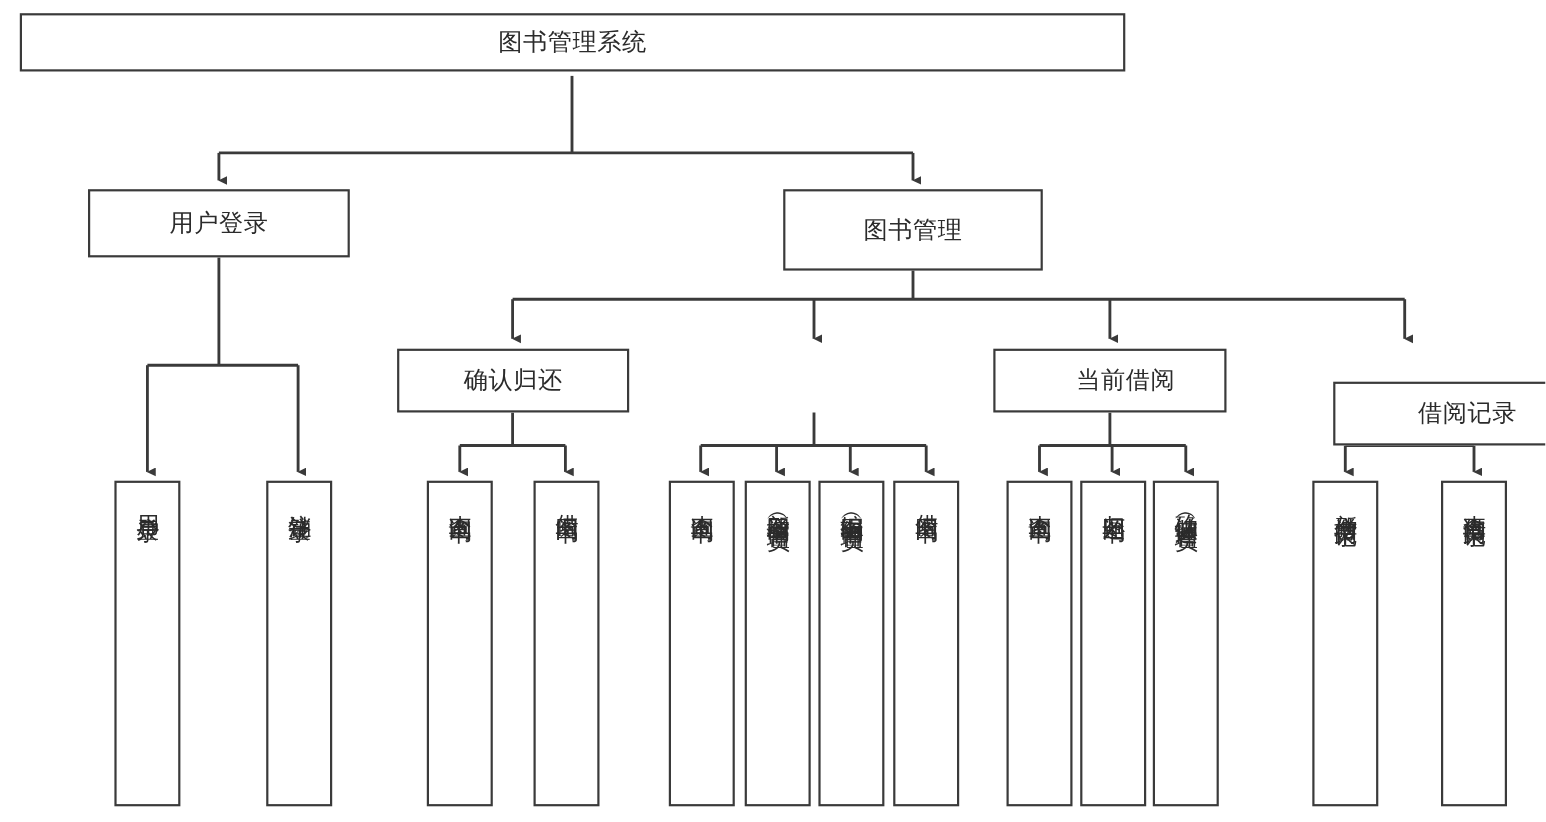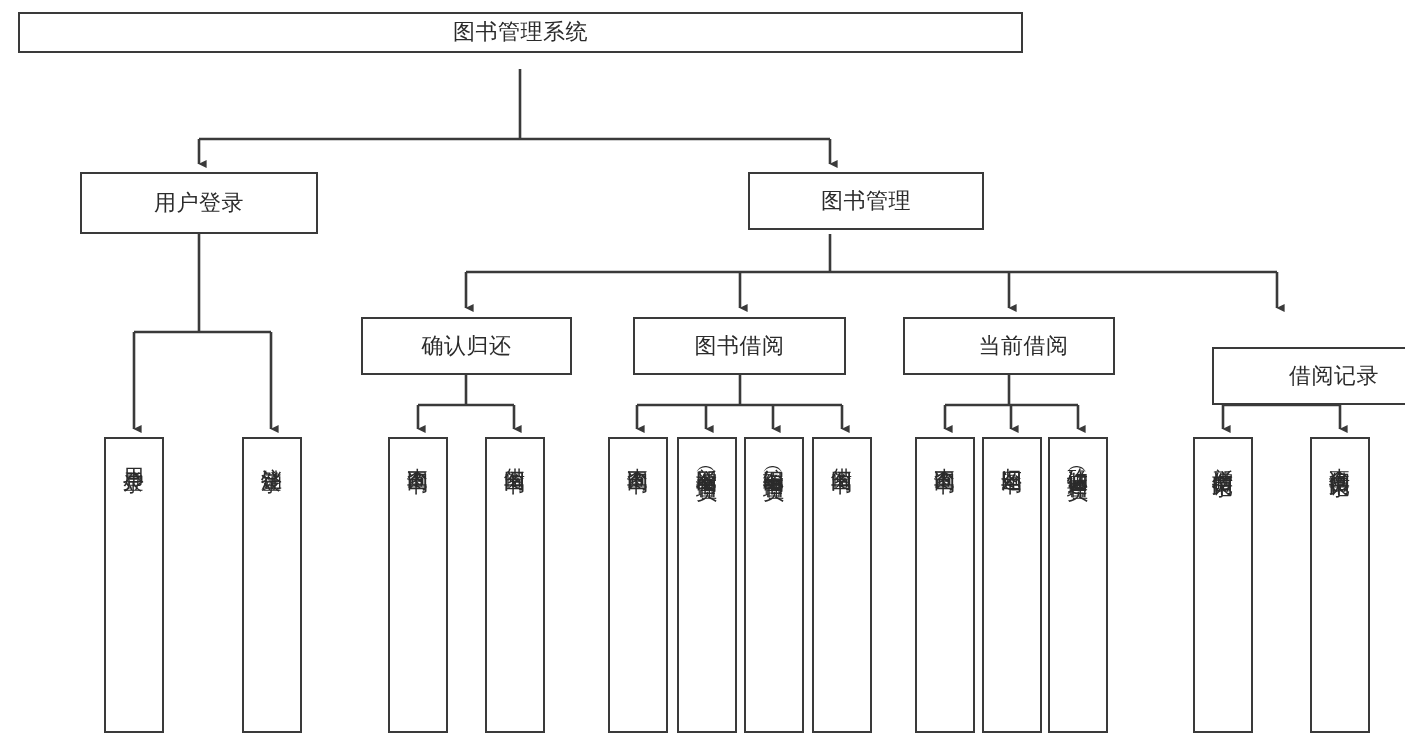--- a/index.html
+++ b/index.html
@@ -128,39 +128,36 @@
       <path d="M1011,405 L1011,429" marker-end="url(#arrowhead)"></path>
       <path d="M1078,405 L1078,429" marker-end="url(#arrowhead)"></path>
 
       <path d="M1277,375 L1277,405"></path>
       <path d="M1223,405 L1340,405"></path>
       <path d="M1223,405 L1223,429" marker-end="url(#arrowhead)"></path>
       <path d="M1340,405 L1340,429" marker-end="url(#arrowhead)"></path>
     </g>
   </svg>
 
-  <div class="node root horiz" style="left:18px; top:12px; width:1005px; height:41px;">
+  <div class="node root horiz" style="left:18px; top:12px; width:1005px; height:53px;">
     <span class="node-label">图书管理系统</span>
   </div>
 
   <div class="node horiz" style="left:80px; top:172px; width:238px; height:62px;">
     <span class="node-label">用户登录</span>
   </div>
 
-  <div class="node horiz" style="left:712px; top:172px; width:236px; height:58px;margin-left:36px;">
+  <div class="node horiz" style="left:712px; top:172px; width:236px; height:74px;">
     <span class="node-label">图书管理</span>
   </div>
 
   <div class="node horiz" style="left:361px; top:317px; width:211px; height:58px;">
     <span class="node-label">确认归还</span>
   </div>
 
-  <div class="node horiz" style="left:633px; top:317px; width:213px; height:58px;">
-    <span class="node-label">图书借阅</span>
-  </div>
 
   <div class="node horiz" style="left:903px; top:317px; width:212px; height:58px;padding-left:29px;">
     <span class="node-label">当前借阅</span>
   </div>
 
   <div class="node horiz" style="left:1212px; top:317px; width:244px; height:58px;margin-top:30px;">
     <span class="node-label">借阅记录</span>
   </div>
 
   <div class="node vert" style="left:104px; top:437px; width:60px; height:296px;">

